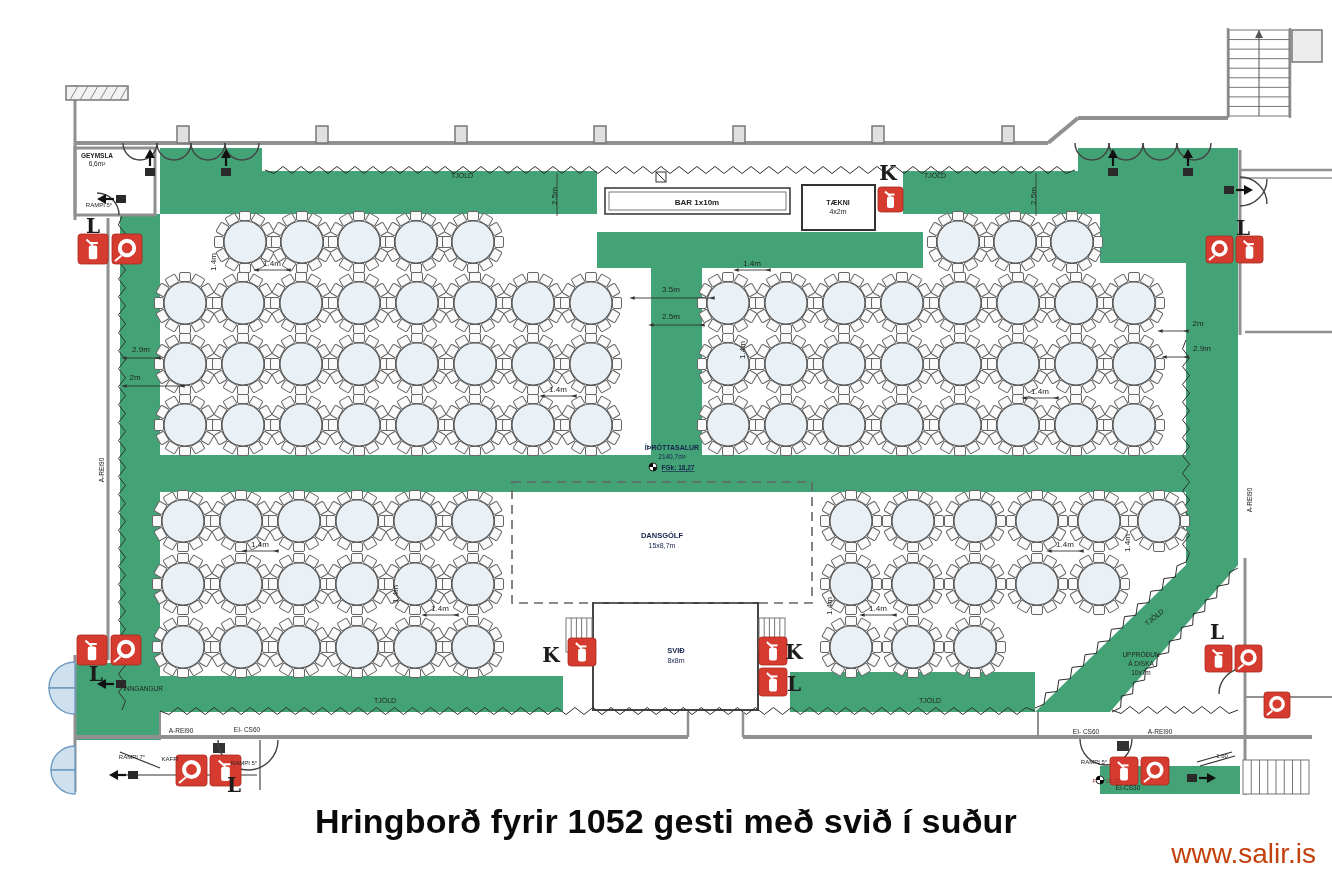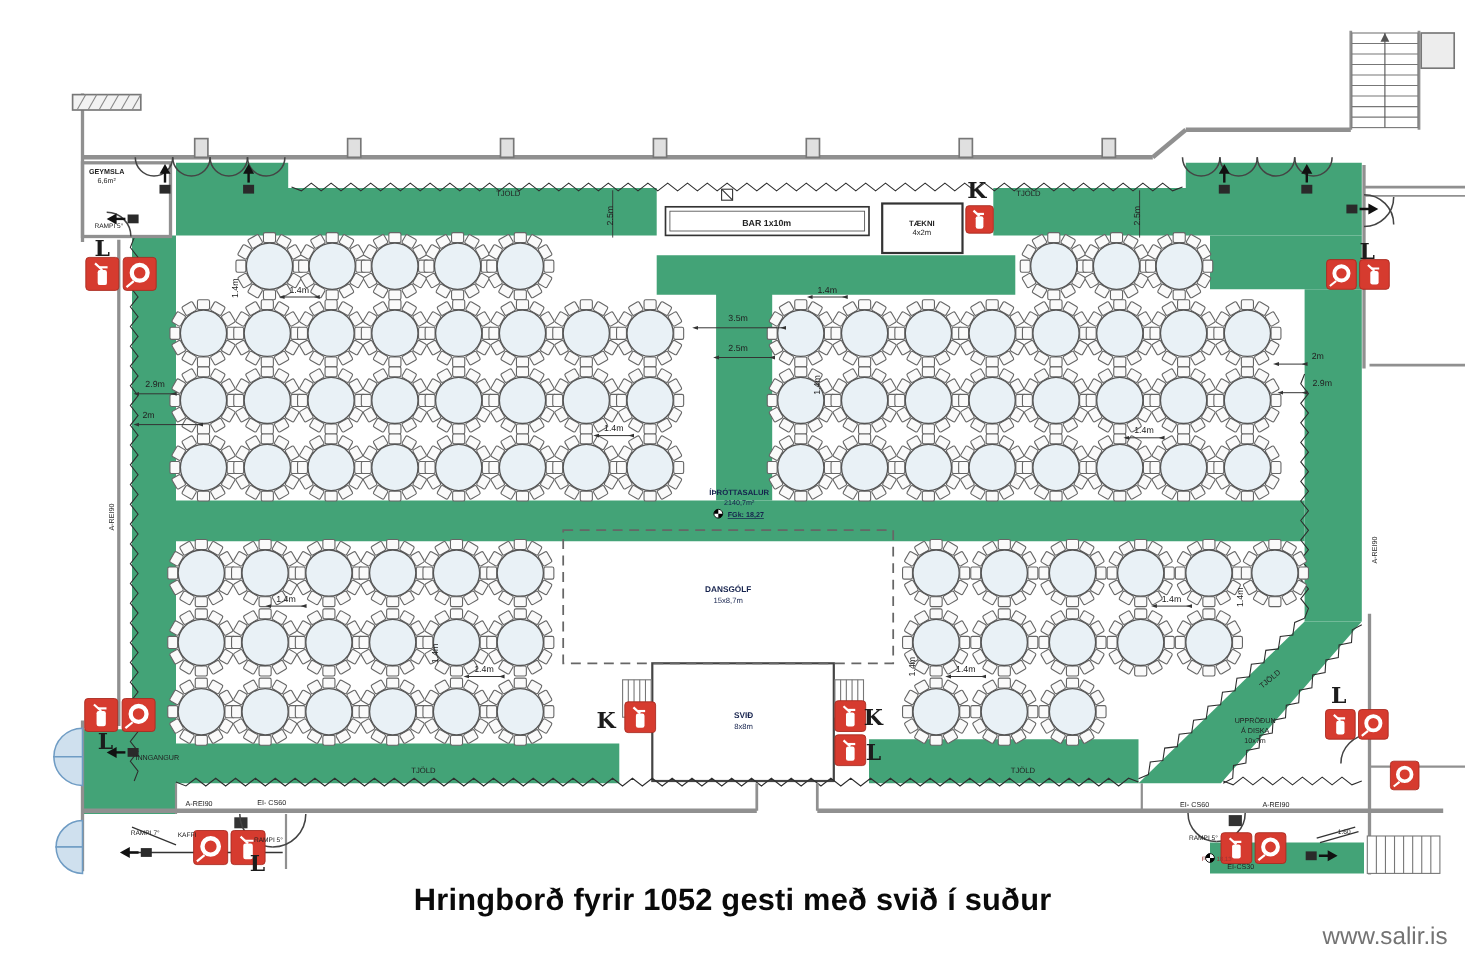--- a/index.html
+++ b/index.html
@@ -1,23 +1,23 @@
 <!DOCTYPE html>
 <html><head>
 <meta charset="utf-8">
 <style>
   html,body{margin:0;padding:0;background:#ffffff;}
   .canvas{position:relative;width:1332px;height:888px;background:#fff;overflow:hidden;
           font-family:"Liberation Sans", sans-serif;}
   #plan-svg{position:absolute;left:0;top:0;}
   .page-title{position:absolute;left:26px;top:802px;width:1280px;text-align:center;
-              font-family:"Liberation Sans", sans-serif;font-weight:bold;font-size:28px;
+              font-family:"Liberation Sans", sans-serif;font-weight:bold;font-size:34px;
               letter-spacing:.2px;color:#0a0a0a;}
   .watermark{position:absolute;right:16px;top:838px;font-family:"Liberation Sans", sans-serif;
-             font-size:22px;color:#737373;}
+             font-size:28px;color:#c2410c;}
   text{font-family:"Liberation Sans", sans-serif;}
   .serifletter{font-family:"DejaVu Serif", serif;}
 </style>
 </head>
 <body>
 
 <div class="canvas">
   <svg id="plan-svg" width="1332" height="888" viewBox="0 0 1332 888">
       <defs>
         <marker id="ah" markerWidth="6" markerHeight="6" refX="3" refY="3" orient="auto">

